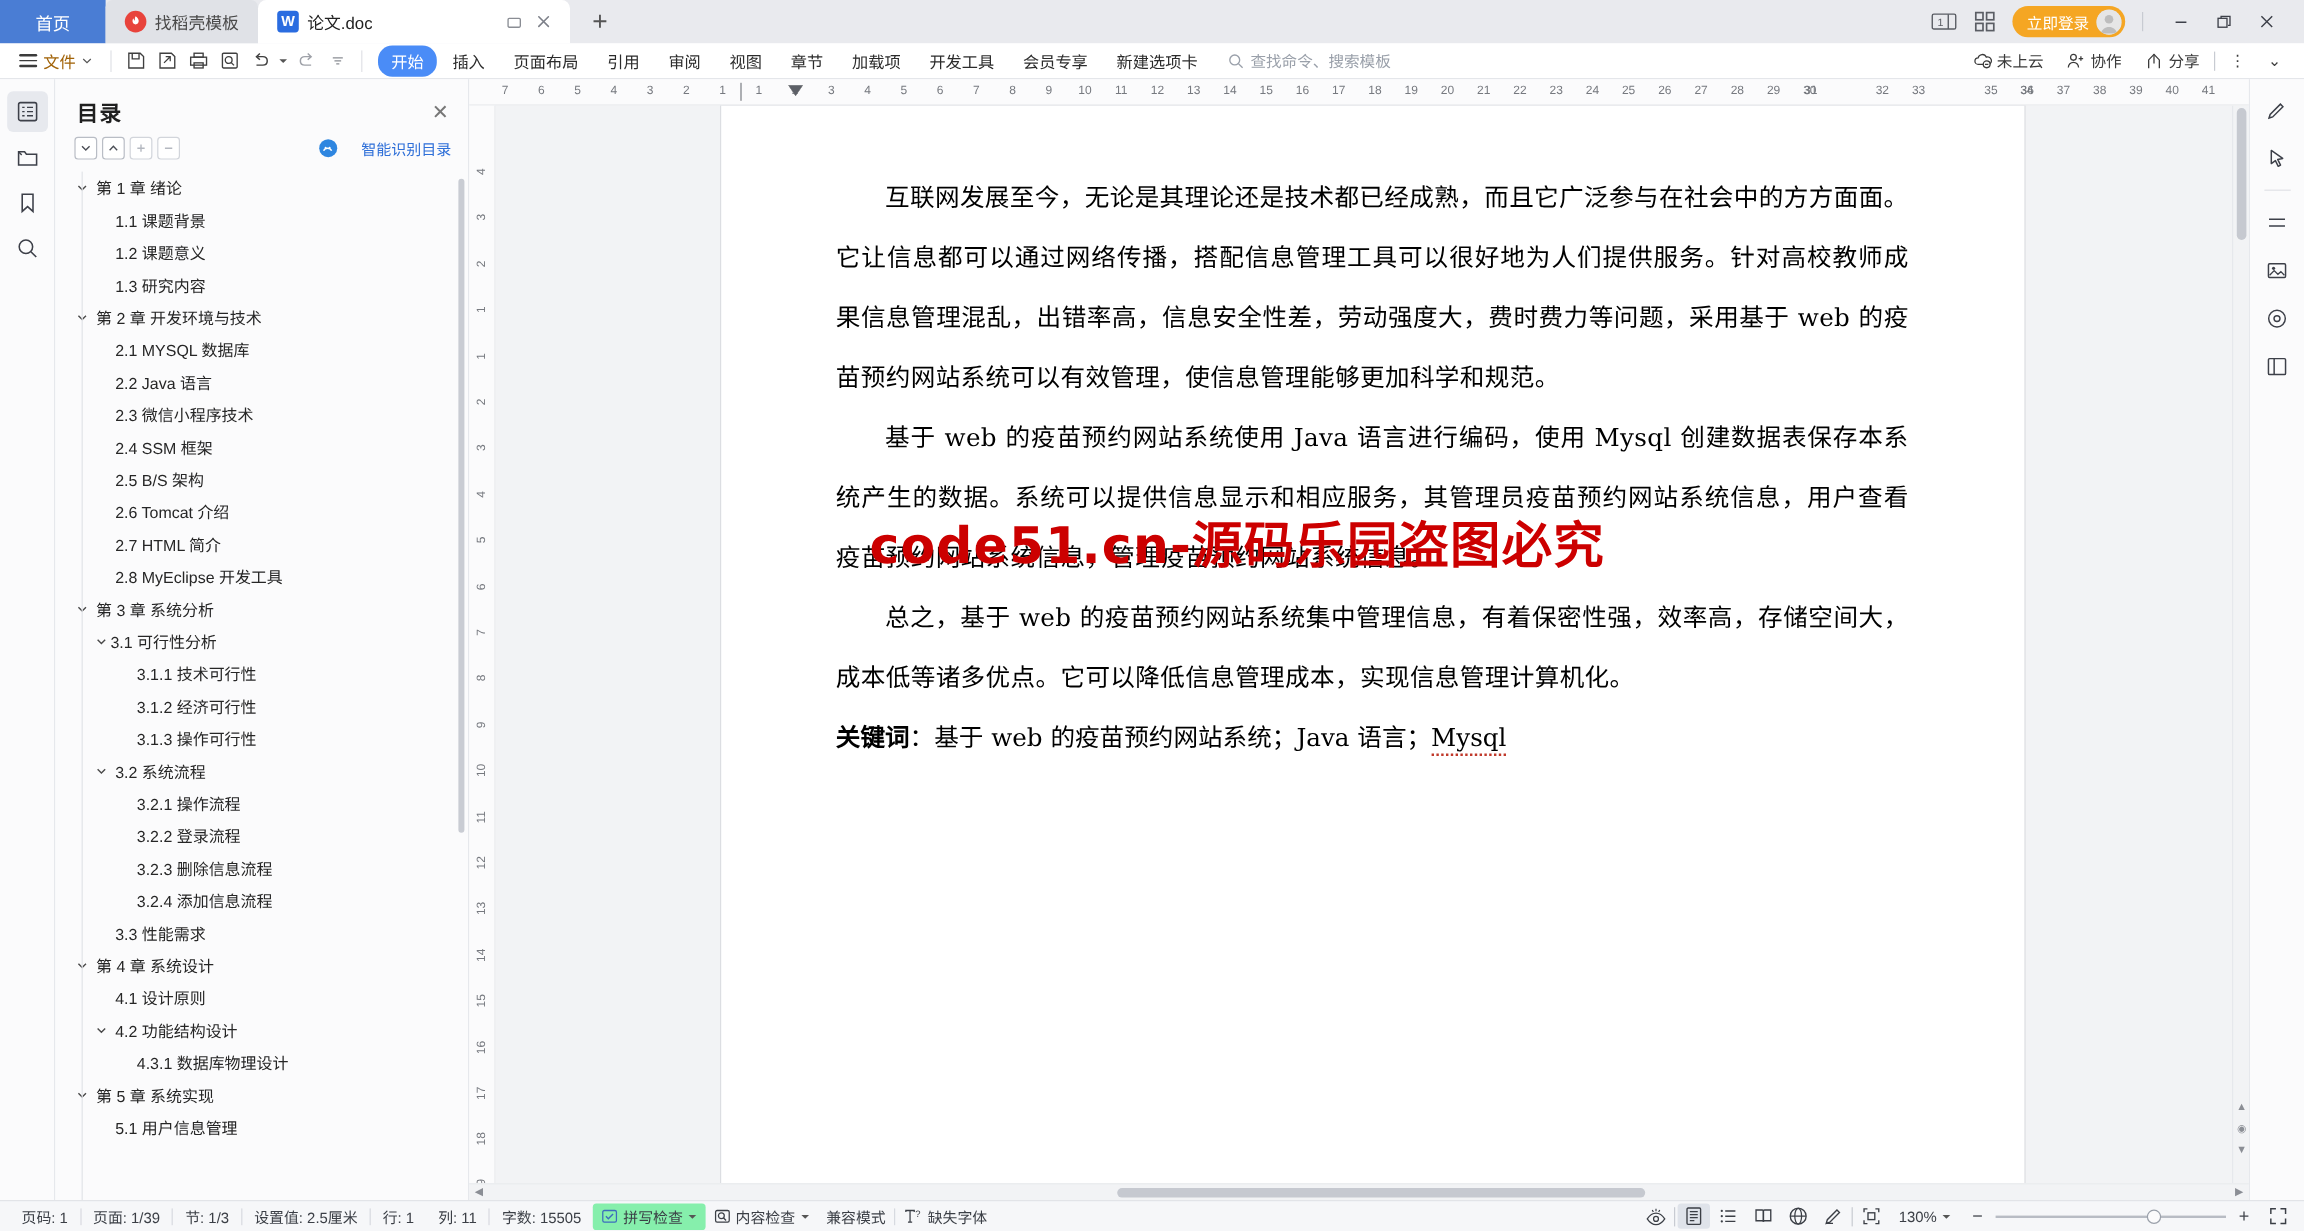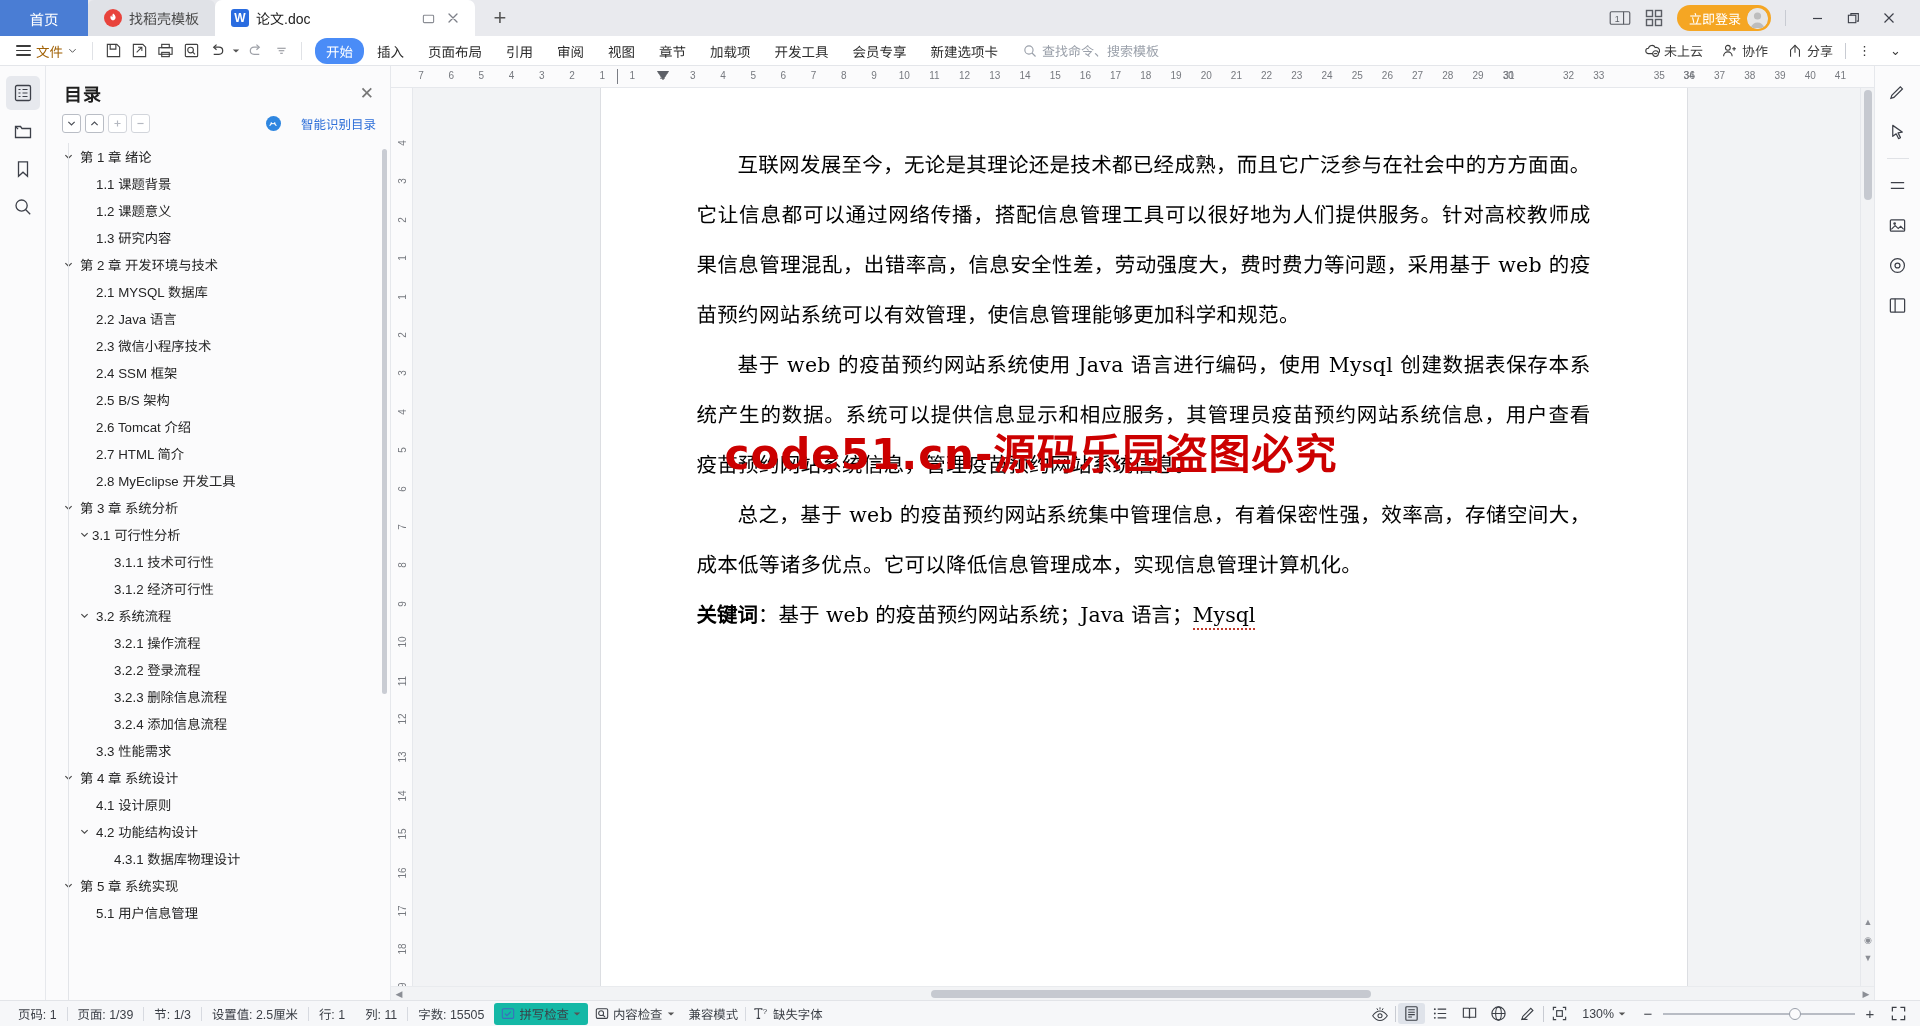--- a/index.html
+++ b/index.html
@@ -177,21 +177,21 @@
   
   .status {
     height: 26px; flex: 0 0 26px; background: #f6f7f9; border-top: 1px solid #e2e4e8;
     display: flex; align-items: center; font-size: 12.4px; color: #3b3f46; padding: 0 8px;
     user-select: none;
   }
   .st-item { padding: 0 10px; white-space: nowrap; cursor: default; }
   .st-sep { width: 1px; height: 14px; background: #d7dae0; }
   .st-btn { display: flex; align-items: center; gap: 4px; padding: 2px 7px; border-radius: 3px;
             cursor: pointer; white-space: nowrap; }
-  .st-btn.lit { background: #14b8a6; }
+  .st-btn.lit { background: #86efac; }
   .st-right { margin-left: auto; display: flex; align-items: center; gap: 2px; }
   .vbtn { width: 27px; height: 21px; display: flex; align-items: center; justify-content: center;
           color: #3b3f46; cursor: pointer; border-radius: 3px; }
   .vbtn.sel { background: #dfe3ea; }
   .zoom-slider { display: flex; align-items: center; gap: 8px; padding: 0 6px; }
   .zs-track { width: 192px; height: 2px; background: #b8bcc4; position: relative; }
   .zs-knob { position: absolute; left: 126px; top: -5px; width: 12px; height: 12px; border-radius: 50%;
              background: #fbfbfc; border: 1px solid #9aa0aa; cursor: pointer; }
   .zs-sign { font-size: 15px; color: #41454c; cursor: pointer; width: 14px; text-align: center;}
   svg { display: block; }
@@ -541,20 +541,24 @@
                 </span>
                 <span style="margin-left: 0;">3.1  可行性分析</span>
               </div>
               <div class="toc-item">
                 <span class="chev" style="margin-left: 48px;"></span>
                 <span style="margin-left: 4px;">3.1.1  技术可行性</span>
               </div>
               <div class="toc-item">
                 <span class="chev" style="margin-left: 48px;"></span>
                 <span style="margin-left: 4px;">3.1.2  经济可行性</span>
+              </div>
+              <div class="toc-item">
+                <span class="chev" style="margin-left: 48px;"></span>
+                <span style="margin-left: 4px;">3.1.3  操作可行性</span>
               </div>
               <div class="toc-item">
                 <span class="chev" style="margin-left: 30px;">
                   <svg width="9" height="9" viewBox="0 0 10 10">
                     <path d="M1.5 3.4L5 6.9l3.5-3.5" fill="none" stroke="#4a4a4a" stroke-width="1.3"></path>
                   </svg>
                 </span>
                 <span style="margin-left: 4px;">3.2  系统流程</span>
               </div>
               <div class="toc-item">

